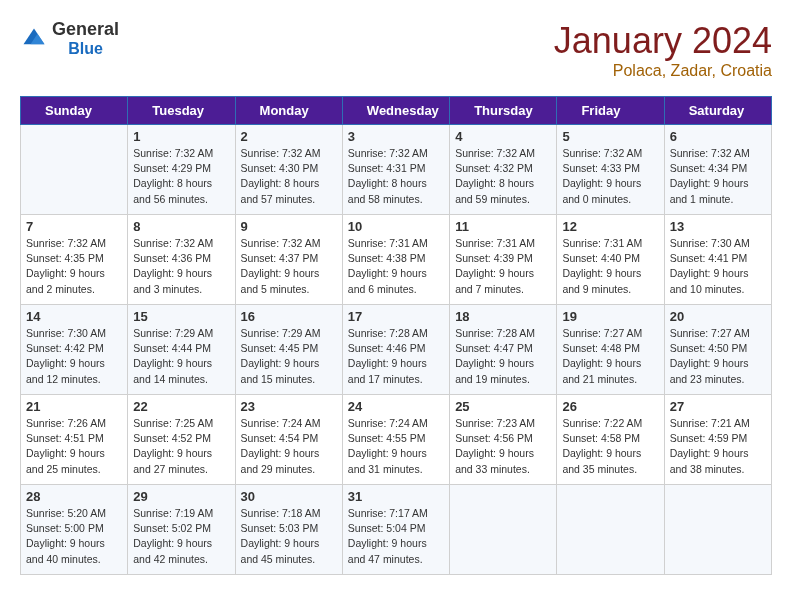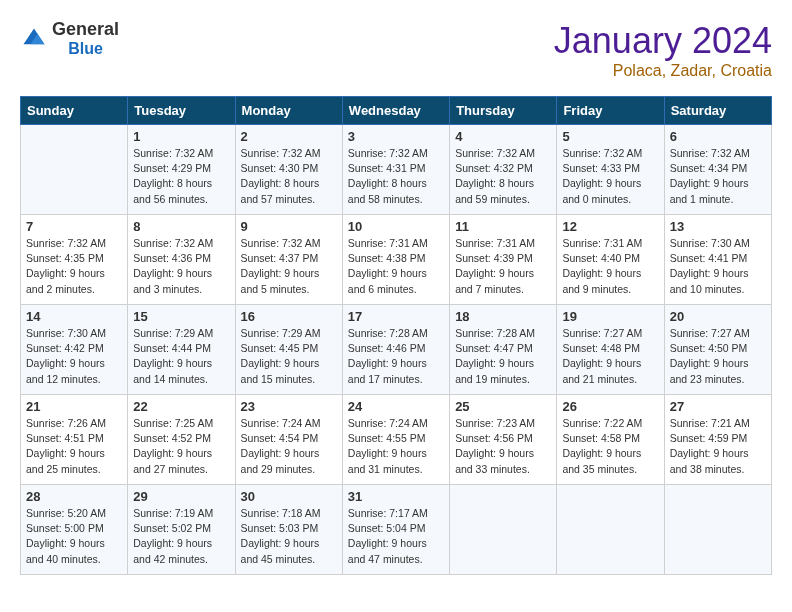--- a/index.html
+++ b/index.html
@@ -40,37 +40,37 @@
     .logo-icon {
       width: 28px;
       height: 28px;
     }
     .title-block {
       text-align: right;
     }
     .month-year {
       font-size: 36px;
       font-weight: 300;
-      color: #4c1d95;
+      color: #7f1d1d;
     }
     .location {
       font-size: 16px;
       color: #a16207;
     }
     table {
       width: 100%;
       border-collapse: collapse;
       table-layout: fixed;
     }
     thead tr th {
-      background-color: #0c4a6e;
+      background-color: #4c1d95;
       color: #fff;
       font-size: 13px;
       font-weight: 600;
-      padding: 6px 6px;
+      padding: 6px 24px;
       text-align: left;
       border: 1px solid #2e6db4;
     }
     tbody tr td {
       vertical-align: top;
       border: 1px solid #d0d0d0;
       padding: 4px 5px;
       font-size: 11px;
       color: #333;
       height: 90px;

